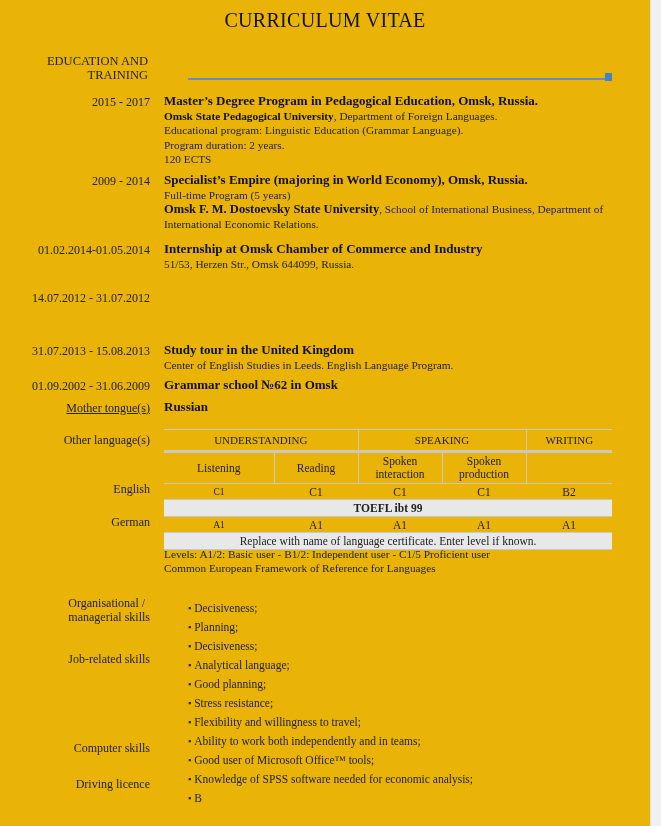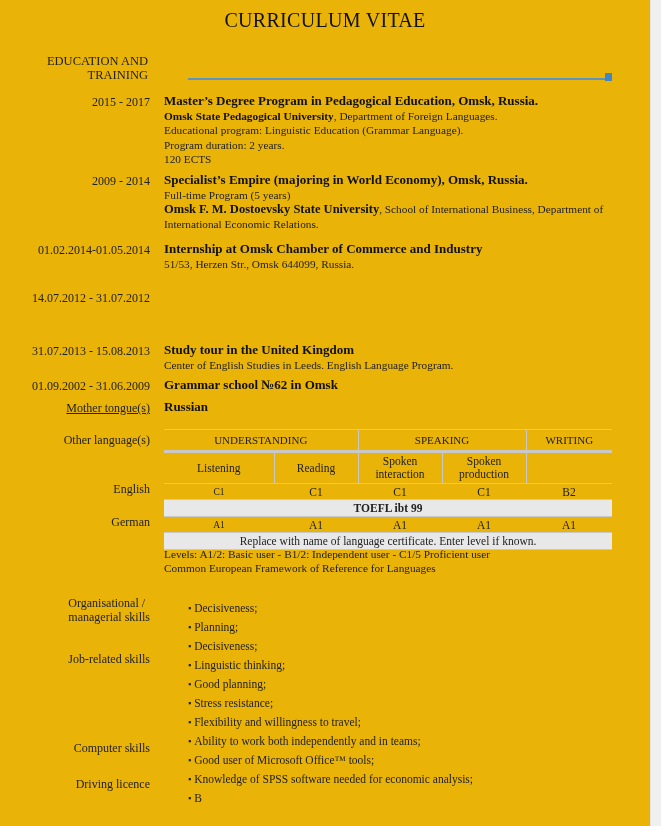--- a/index.html
+++ b/index.html
@@ -147,21 +147,21 @@
     <div>managerial skills</div>
   </div>
   <div class="lbl" style="top:652px">Job-related skills</div>
   <div class="lbl" style="top:741px">Computer skills</div>
   <div class="lbl" style="top:777px">Driving licence</div>
 
   <div class="skills">
     <div class="li">Decisiveness;</div>
     <div class="li">Planning;</div>
     <div class="li">Decisiveness;</div>
-    <div class="li">Linguistic thinking;</div>
+    <div class="li">Analytical language;</div>
     <div class="li">Good planning;</div>
     <div class="li">Stress resistance;</div>
     <div class="li">Flexibility and willingness to travel;</div>
     <div class="li">Ability to work both independently and in teams;</div>
     <div class="li">Good user of  Microsoft Office™ tools;</div>
     <div class="li">Knowledge of  SPSS software needed for economic analysis;</div>
     <div class="li">B</div>
   </div>
 </div>
 

